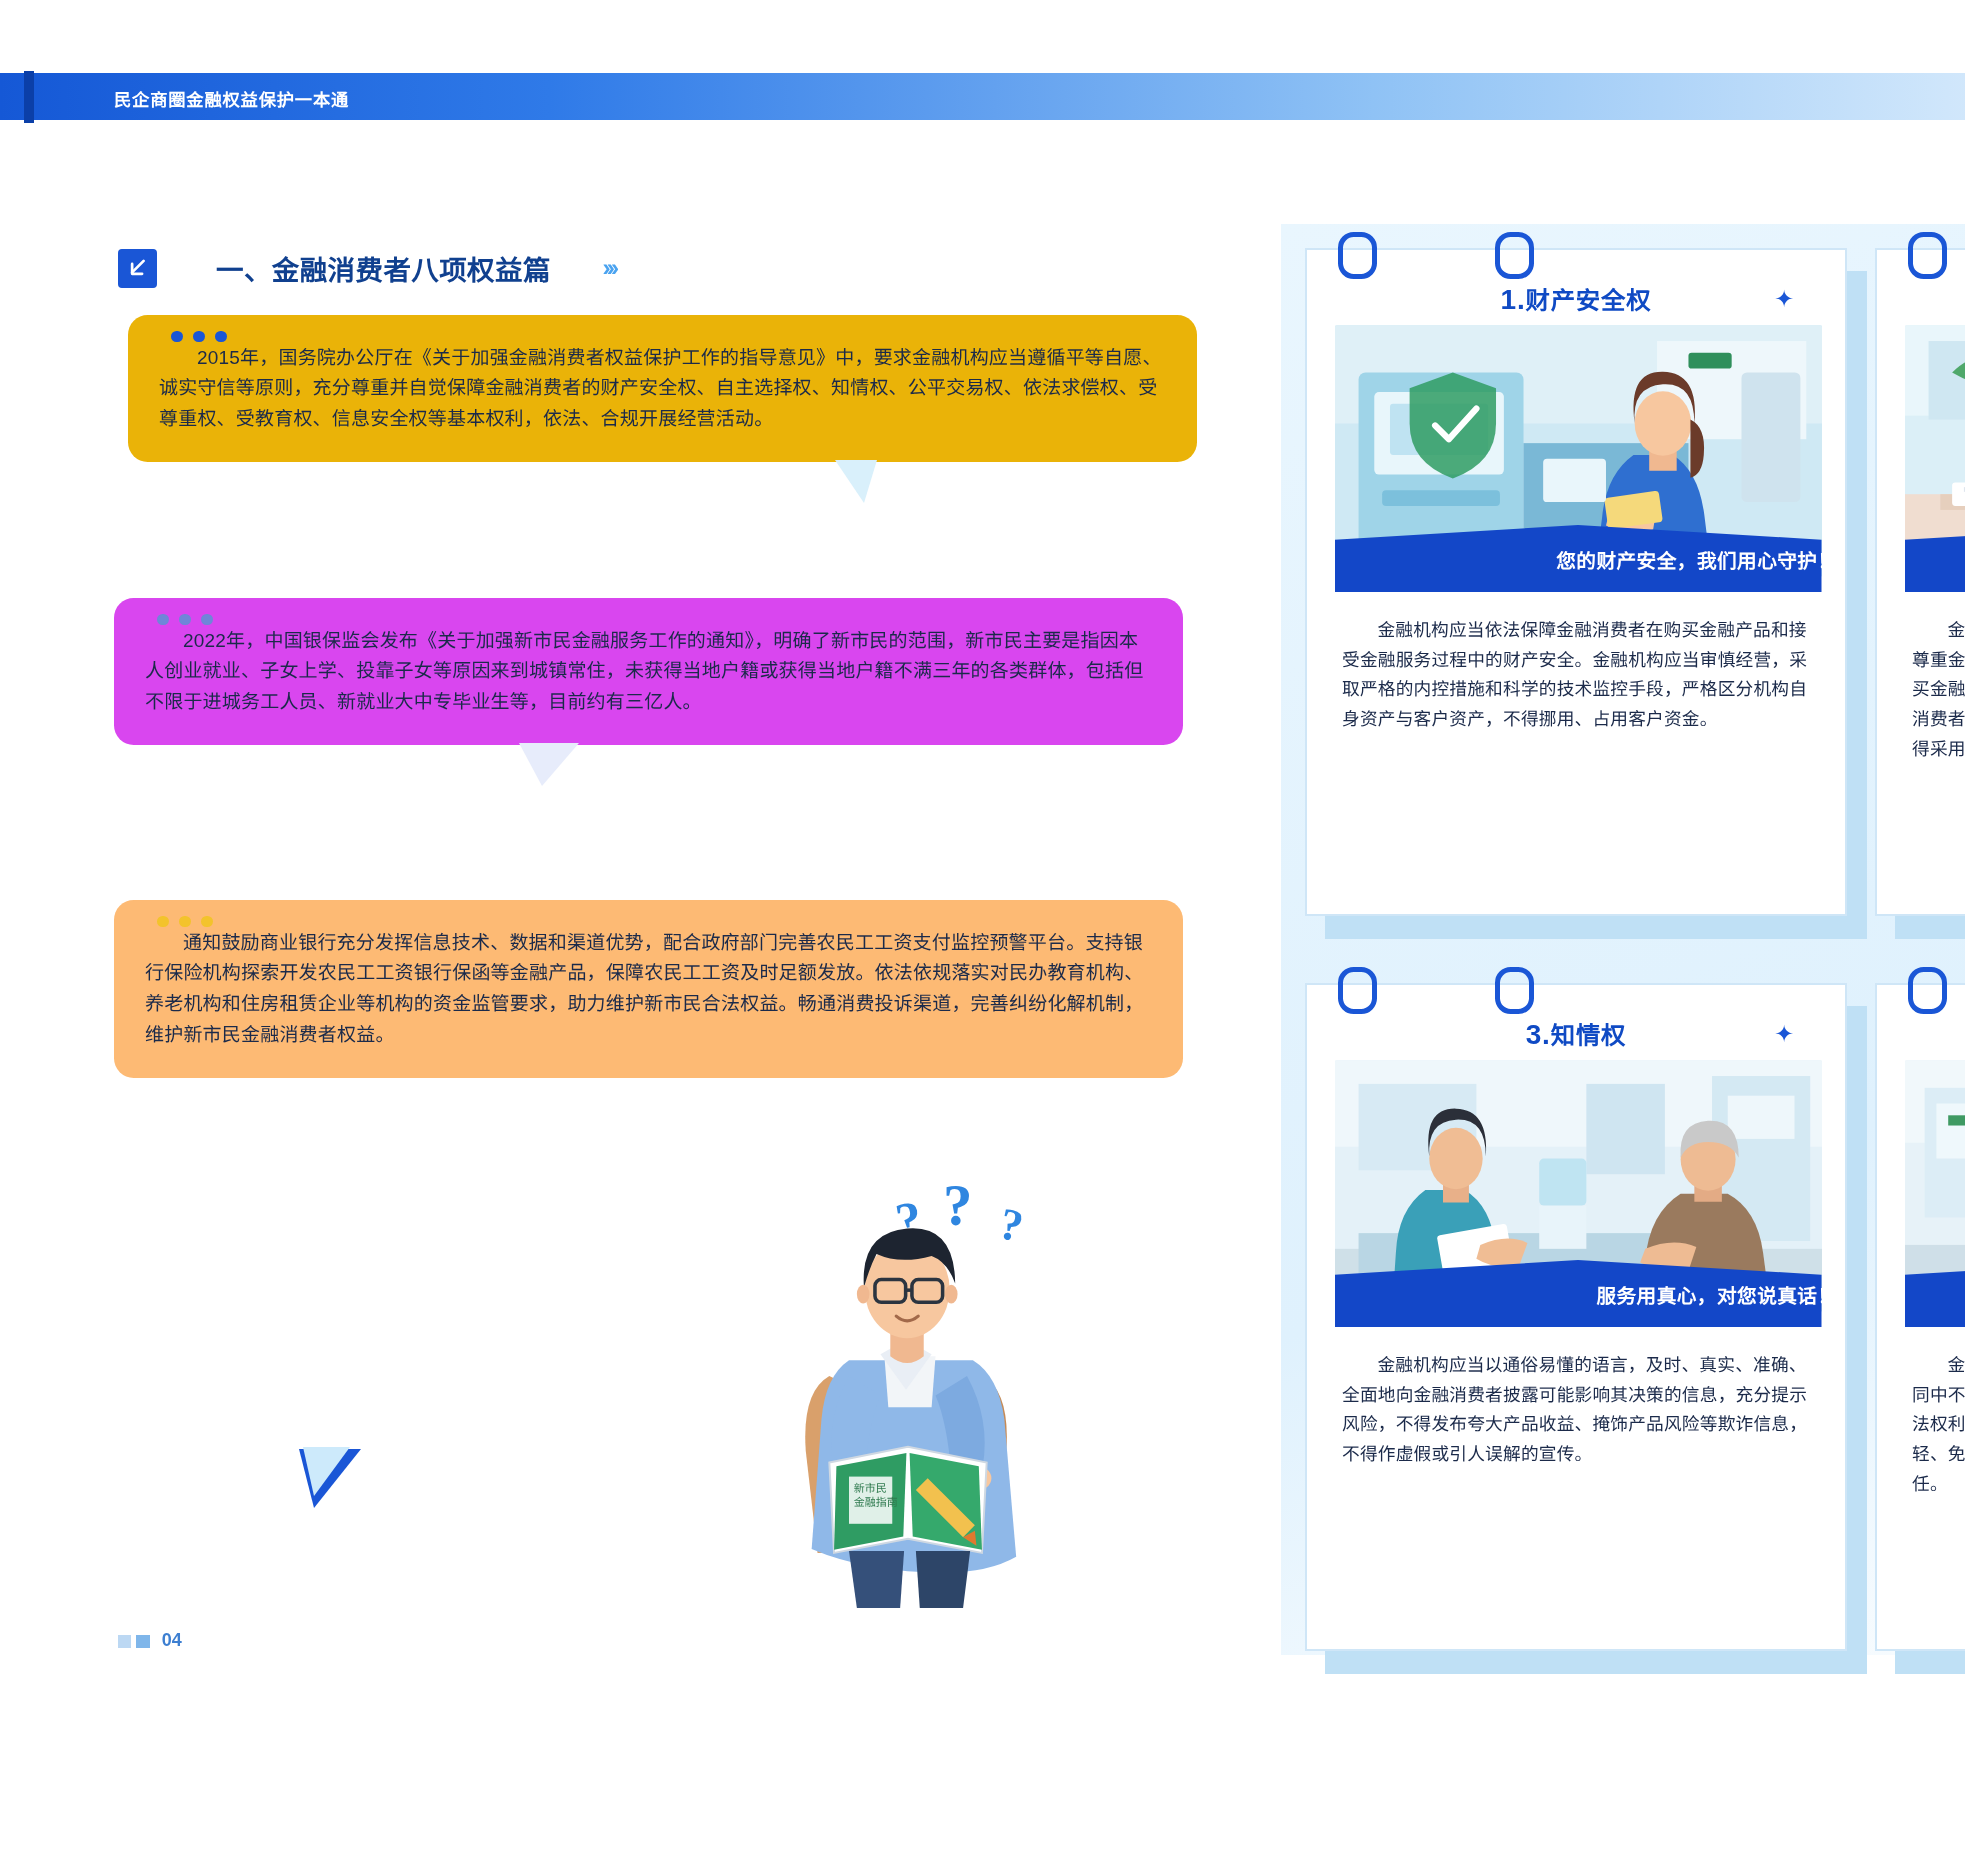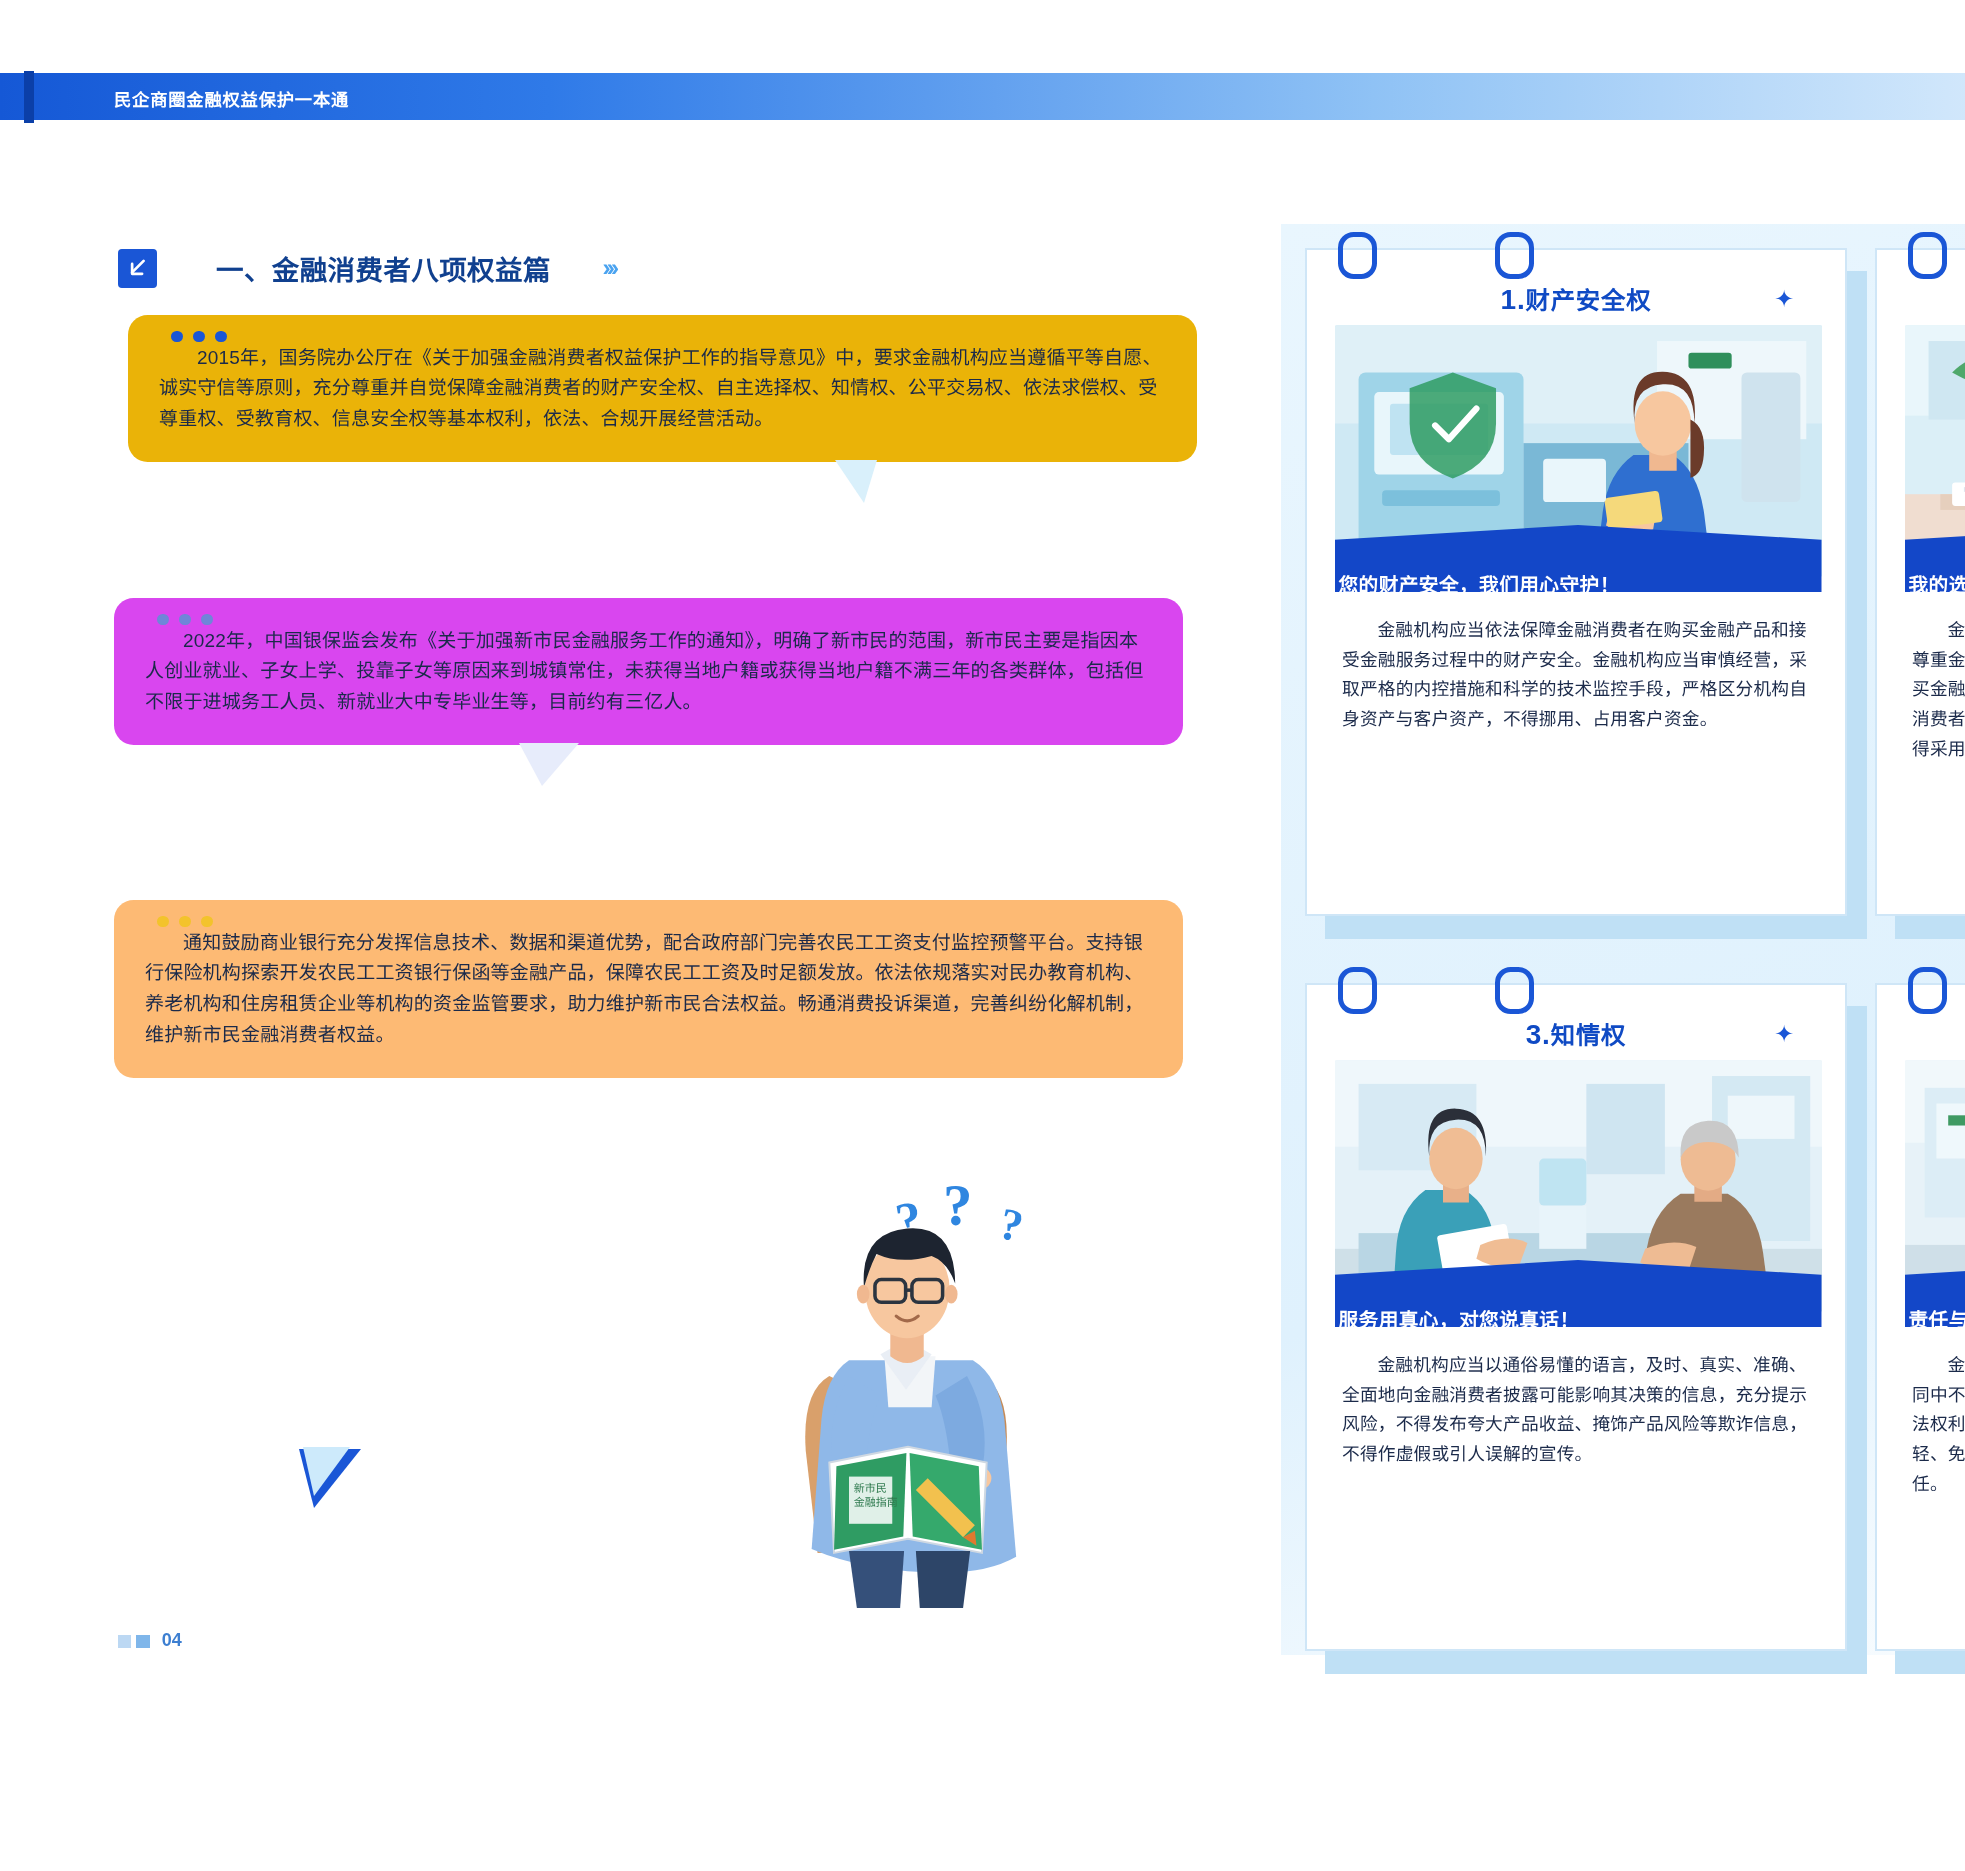--- a/index.html
+++ b/index.html
@@ -109,22 +109,22 @@
     position:absolute;left:27.5px;top:75px;width:487px;height:252px;overflow:hidden;border-radius:1.6px;
   }
   .banner{
     position:absolute;left:27.5px;top:275px;width:487px;height:67px;
   }
   .banner .bsh{
     position:absolute;left:0;top:0;width:100%;height:100%;background:#1347c8;
     clip-path:polygon(0 22%,50% 0,100% 22%,100% 100%,0 100%);
   }
   .banner .btxt{
-    position:absolute;left:4px;top:20.4px;width:100%;text-align:left;
-    font-size:19.7px;font-weight:bold;color:#ffffff;letter-spacing:0.4px;margin-top:24px;
+    position:absolute;left:16px;top:20.4px;width:100%;text-align:right;
+    font-size:19.7px;font-weight:bold;color:#ffffff;letter-spacing:0.4px;
   }
   .card p.body{
     position:absolute;left:35px;top:366px;width:472px;margin:0;
     font-size:17.7px;line-height:1.68;text-indent:2em;color:#1b2a4a;letter-spacing:0.2px;
   }
 
   
   .pgnum{position:absolute;bottom:51px;font-size:18px;color:#3d7fd1;font-weight:bold;}
   .pg-left{left:118px;}
   .pg-mark{display:inline-block;width:13.4px;height:13.4px;background:#bcd8f3;vertical-align:middle;}

